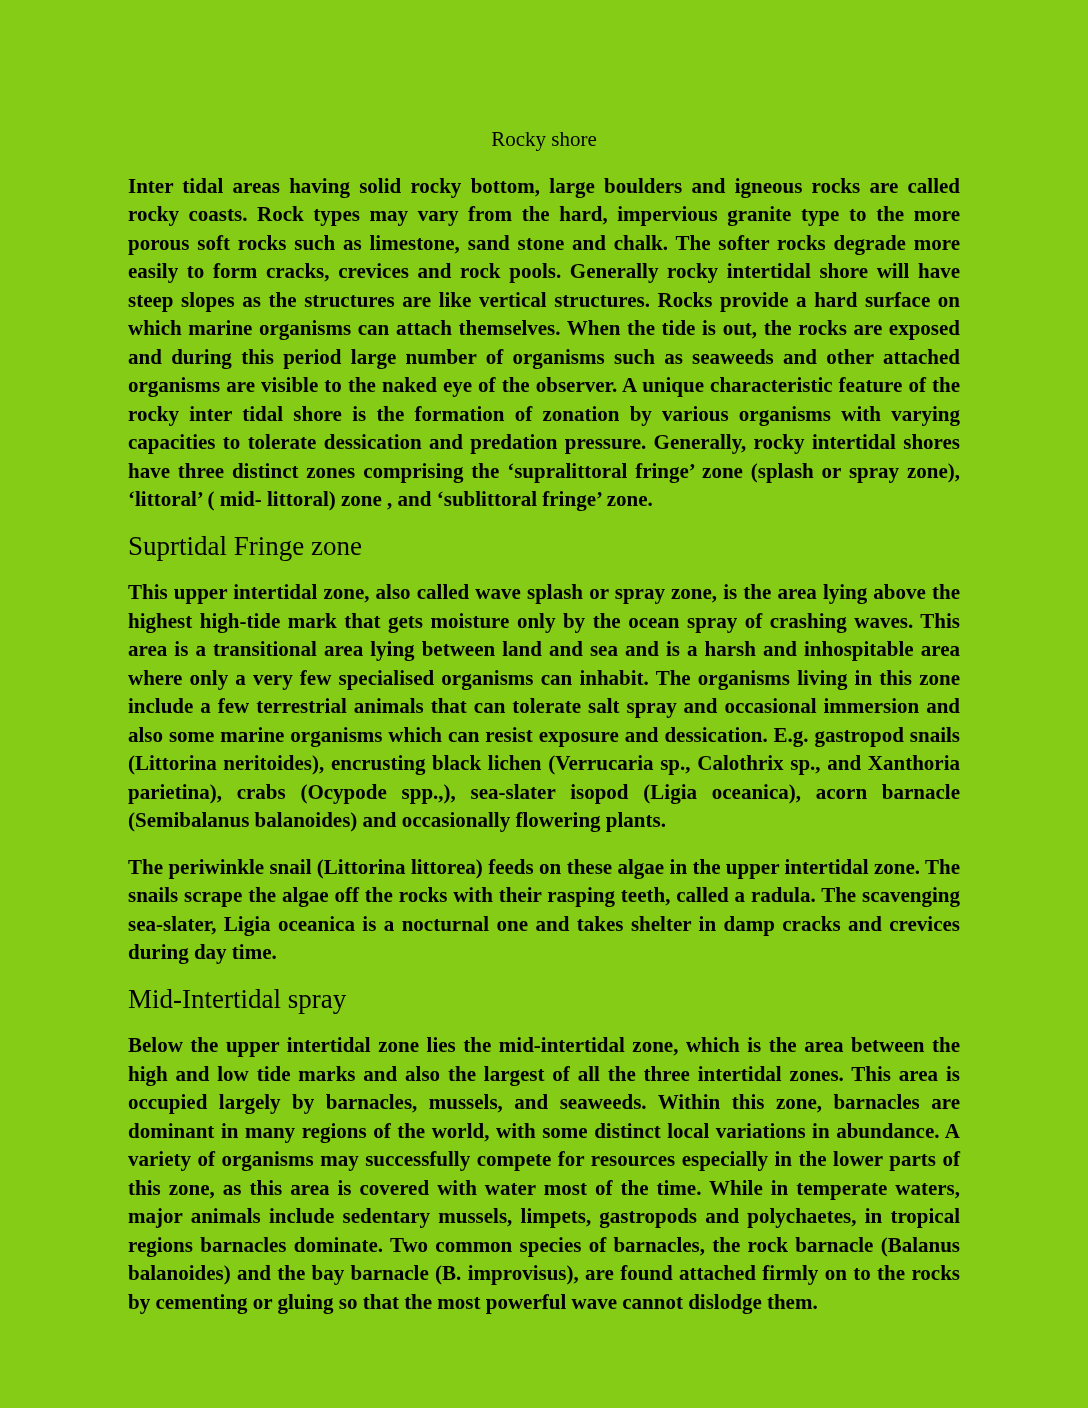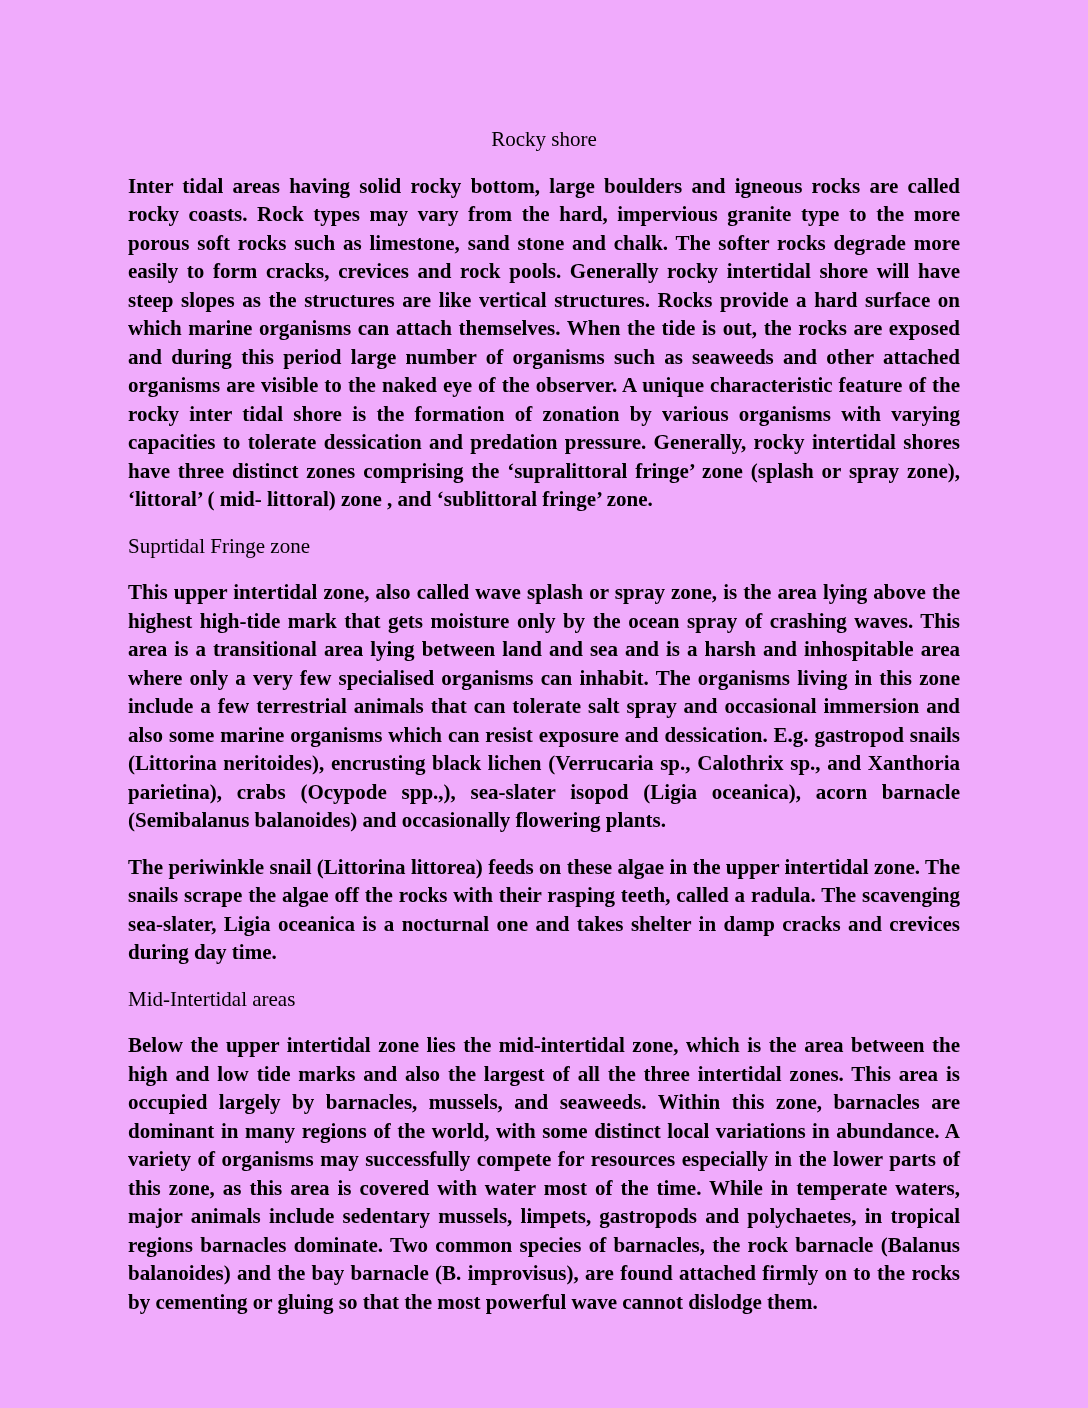--- a/index.html
+++ b/index.html
@@ -10,36 +10,36 @@
   body {
     width: 1088px;
     height: 1408px;
     overflow: hidden;
   }
   .page {
     box-sizing: border-box;
     width: 1088px;
     height: 1408px;
     padding: 125px 128px 40px 128px;
-    background: #f0abfc;
+    background: #84cc16;
     color: #000000;
     font-family: "Liberation Serif", "DejaVu Serif", serif;
     font-size: 21px;
     line-height: 28.5px;
     -webkit-font-smoothing: antialiased;
   }
   .doc-title {
     font-size: 21px;
     font-weight: normal;
     text-align: center;
     margin: 0 0 18px 0;
     line-height: 28.5px;
   }
   .heading {
-    font-size: 21px;
+    font-size: 27px;
     font-weight: normal;
     text-align: left;
     margin: 2px 0;
     line-height: 28.5px;
   }
   .para {
     text-align: justify;
     margin: 18px 0;
     font-weight: bold;
   }
@@ -54,16 +54,16 @@
   <h1 class="doc-title">Rocky shore</h1>
 
   <p class="para">Inter tidal areas having solid rocky bottom, large boulders and igneous rocks are called rocky coasts. Rock types may vary from the hard, impervious granite type to the more porous soft rocks such as limestone, sand stone and chalk. The softer rocks degrade more easily to form cracks, crevices and rock pools. Generally rocky intertidal shore will have steep slopes as the structures are like vertical structures. Rocks provide a hard surface on which marine organisms can attach themselves. When the tide is out, the rocks are exposed and during this period large number of organisms such as seaweeds and other attached organisms are visible to the naked eye of the observer. A unique characteristic feature of the rocky inter tidal shore is the formation of zonation by various organisms with varying capacities to tolerate dessication and predation pressure. Generally, rocky intertidal shores have three distinct zones comprising the ‘supralittoral fringe’ zone (splash or spray zone), ‘littoral’ ( mid- littoral) zone , and ‘sublittoral fringe’ zone.</p>
 
   <h2 class="heading">Suprtidal Fringe zone</h2>
 
   <p class="para">This upper intertidal zone, also called wave splash or spray zone, is the area lying above the highest high-tide mark that gets moisture only by the ocean spray of crashing waves. This area is a transitional area lying between land and sea and is a harsh and inhospitable area where only a very few specialised organisms can inhabit. The organisms living in this zone include a few terrestrial animals that can tolerate salt spray and occasional immersion and also some marine organisms which can resist exposure and dessication. E.g. gastropod snails (Littorina neritoides), encrusting black lichen (Verrucaria sp., Calothrix sp., and Xanthoria parietina), crabs (Ocypode spp.,), sea-slater isopod (Ligia oceanica), acorn barnacle (Semibalanus balanoides) and occasionally flowering plants.</p>
 
   <p class="para">The periwinkle snail (Littorina littorea) feeds on these algae in the upper intertidal zone. The snails scrape the algae off the rocks with their rasping teeth, called a radula. The scavenging sea-slater, Ligia oceanica is a nocturnal one and takes shelter in damp cracks and crevices during day time.</p>
 
-  <h2 class="heading">Mid-Intertidal areas</h2>
+  <h2 class="heading">Mid-Intertidal spray</h2>
 
   <p class="para">Below the upper intertidal zone lies the mid-intertidal zone, which is the area between the high and low tide marks and also the largest of all the three intertidal zones. This area is occupied largely by barnacles, mussels, and seaweeds. Within this zone, barnacles are dominant in many regions of the world, with some distinct local variations in abundance. A variety of organisms may successfully compete for resources especially in the lower parts of this zone, as this area is covered with water most of the time. While in temperate waters, major animals include sedentary mussels, limpets, gastropods and polychaetes, in tropical regions barnacles dominate. Two common species of barnacles, the rock barnacle (Balanus balanoides) and the bay barnacle (B. improvisus), are found attached firmly on to the rocks by cementing or gluing so that the most powerful wave cannot dislodge them.</p>
 </div>
 
 </body></html>

